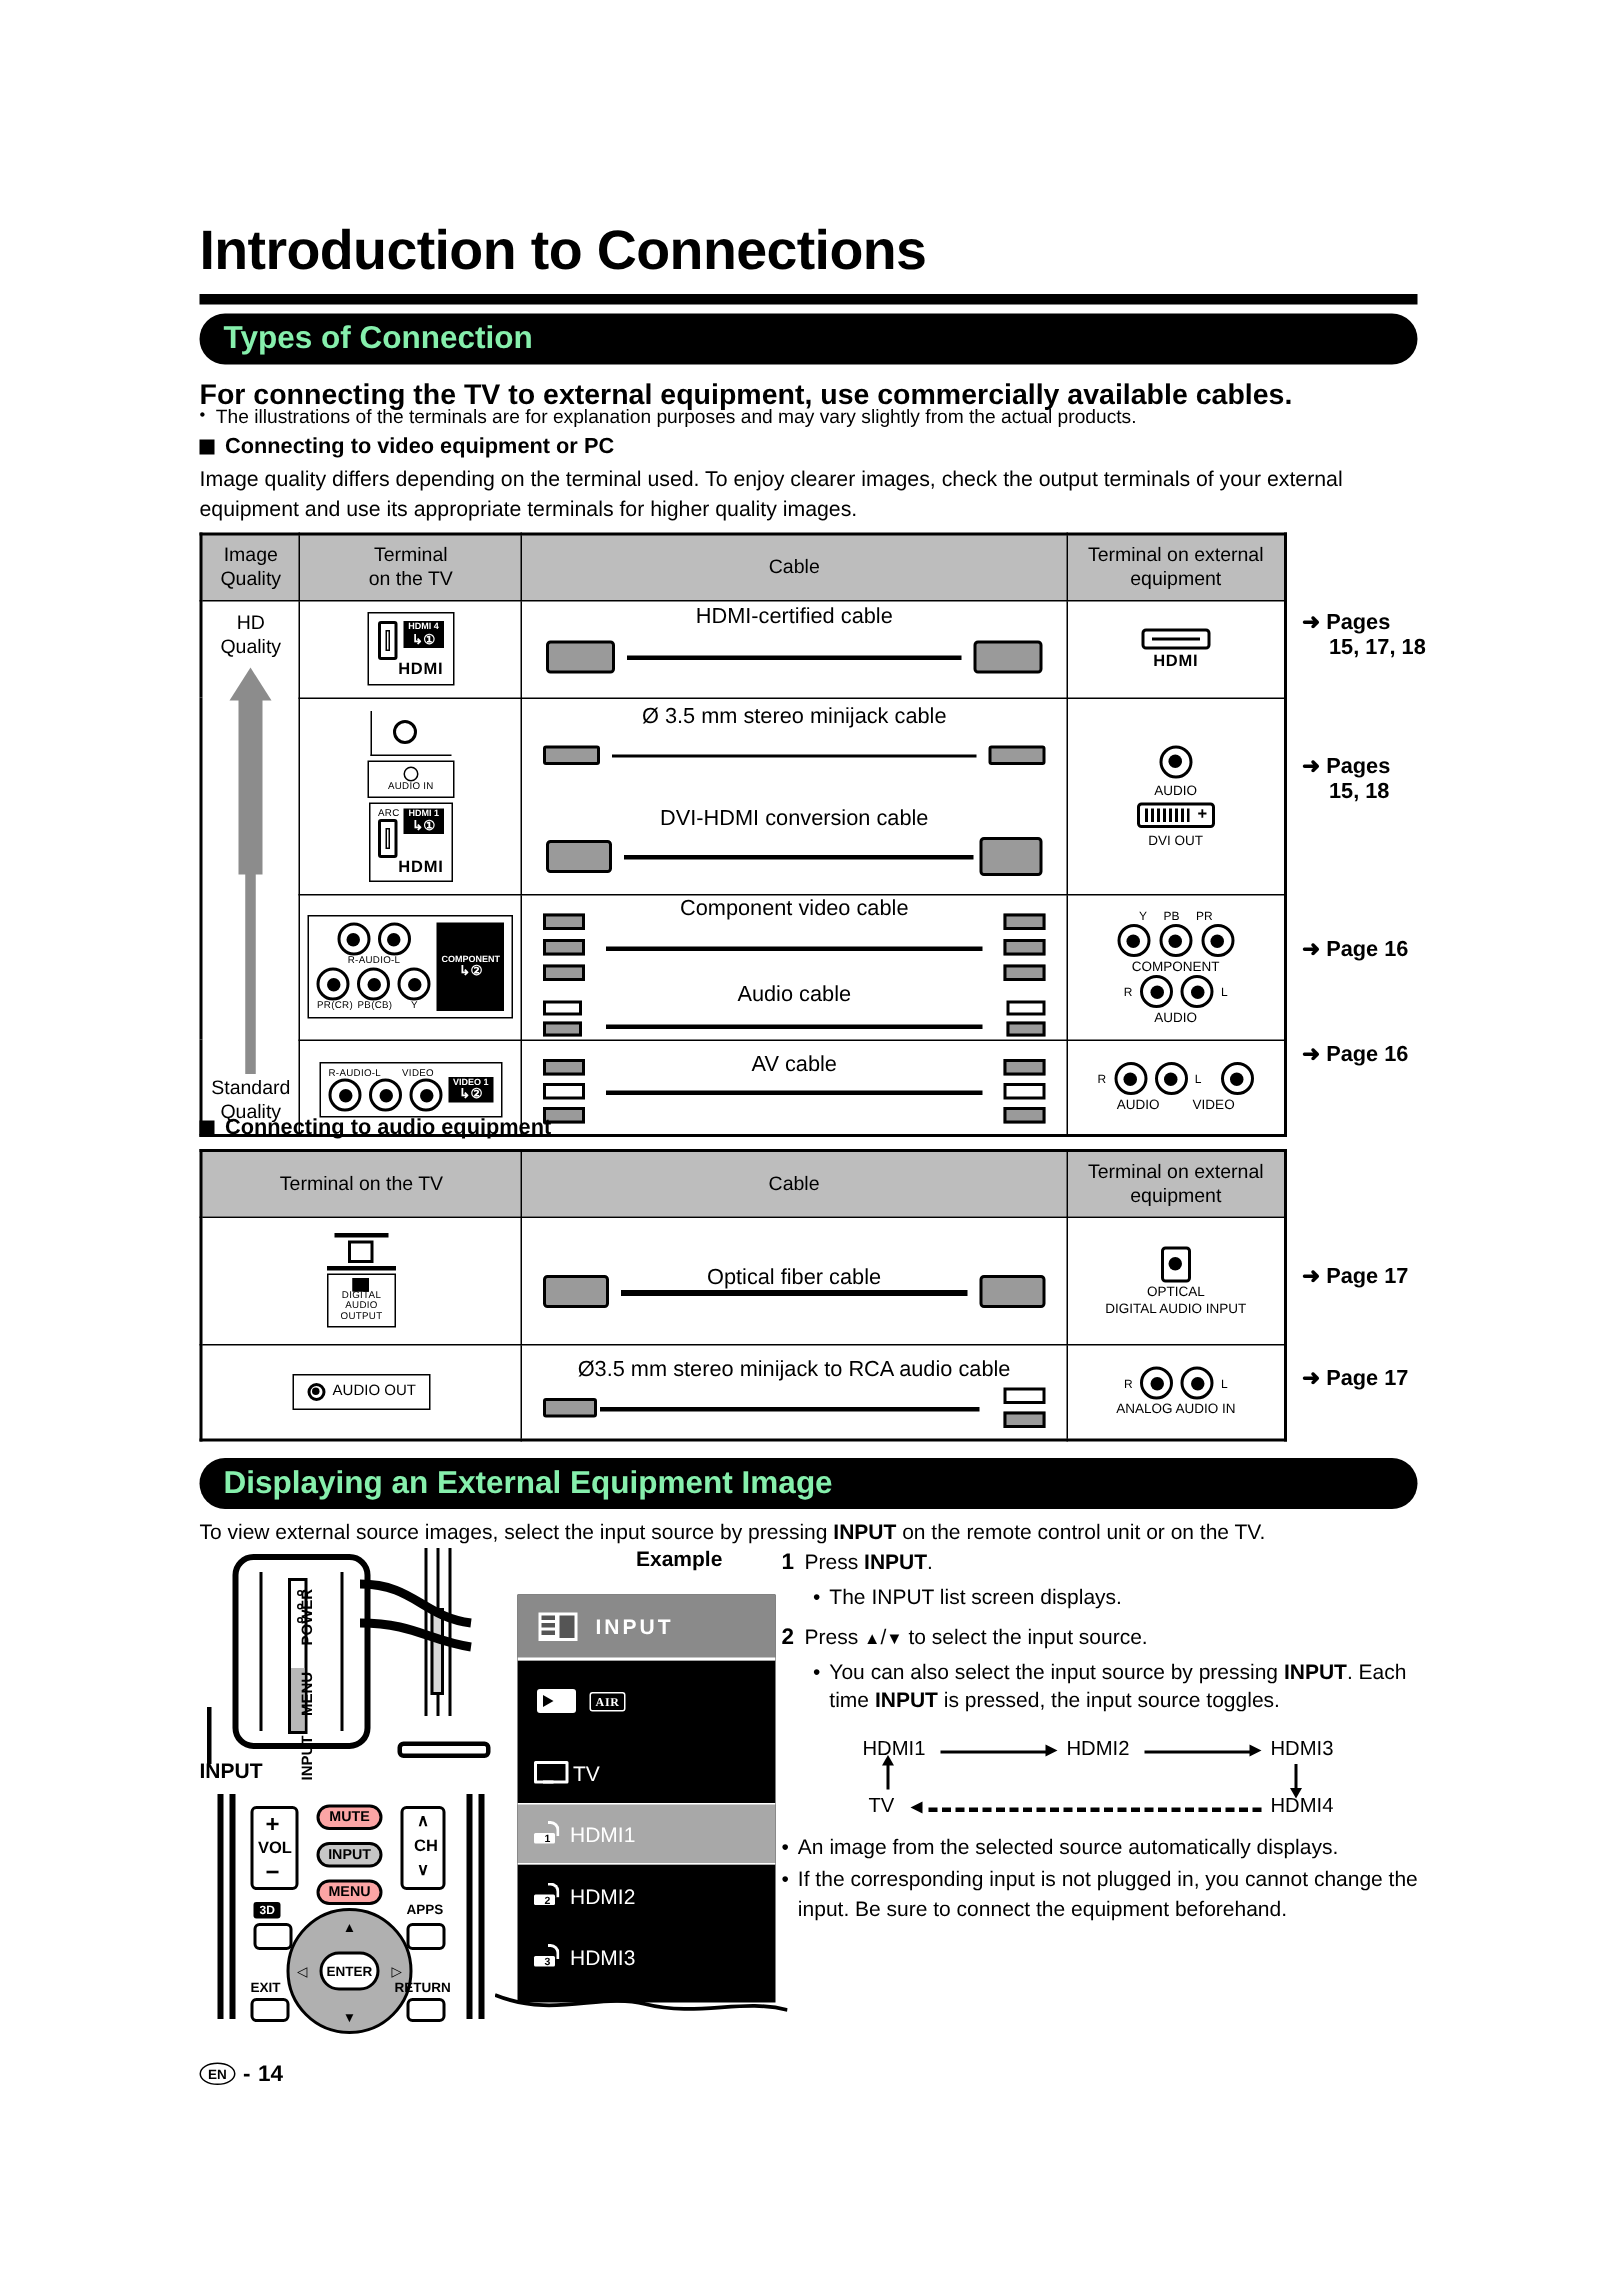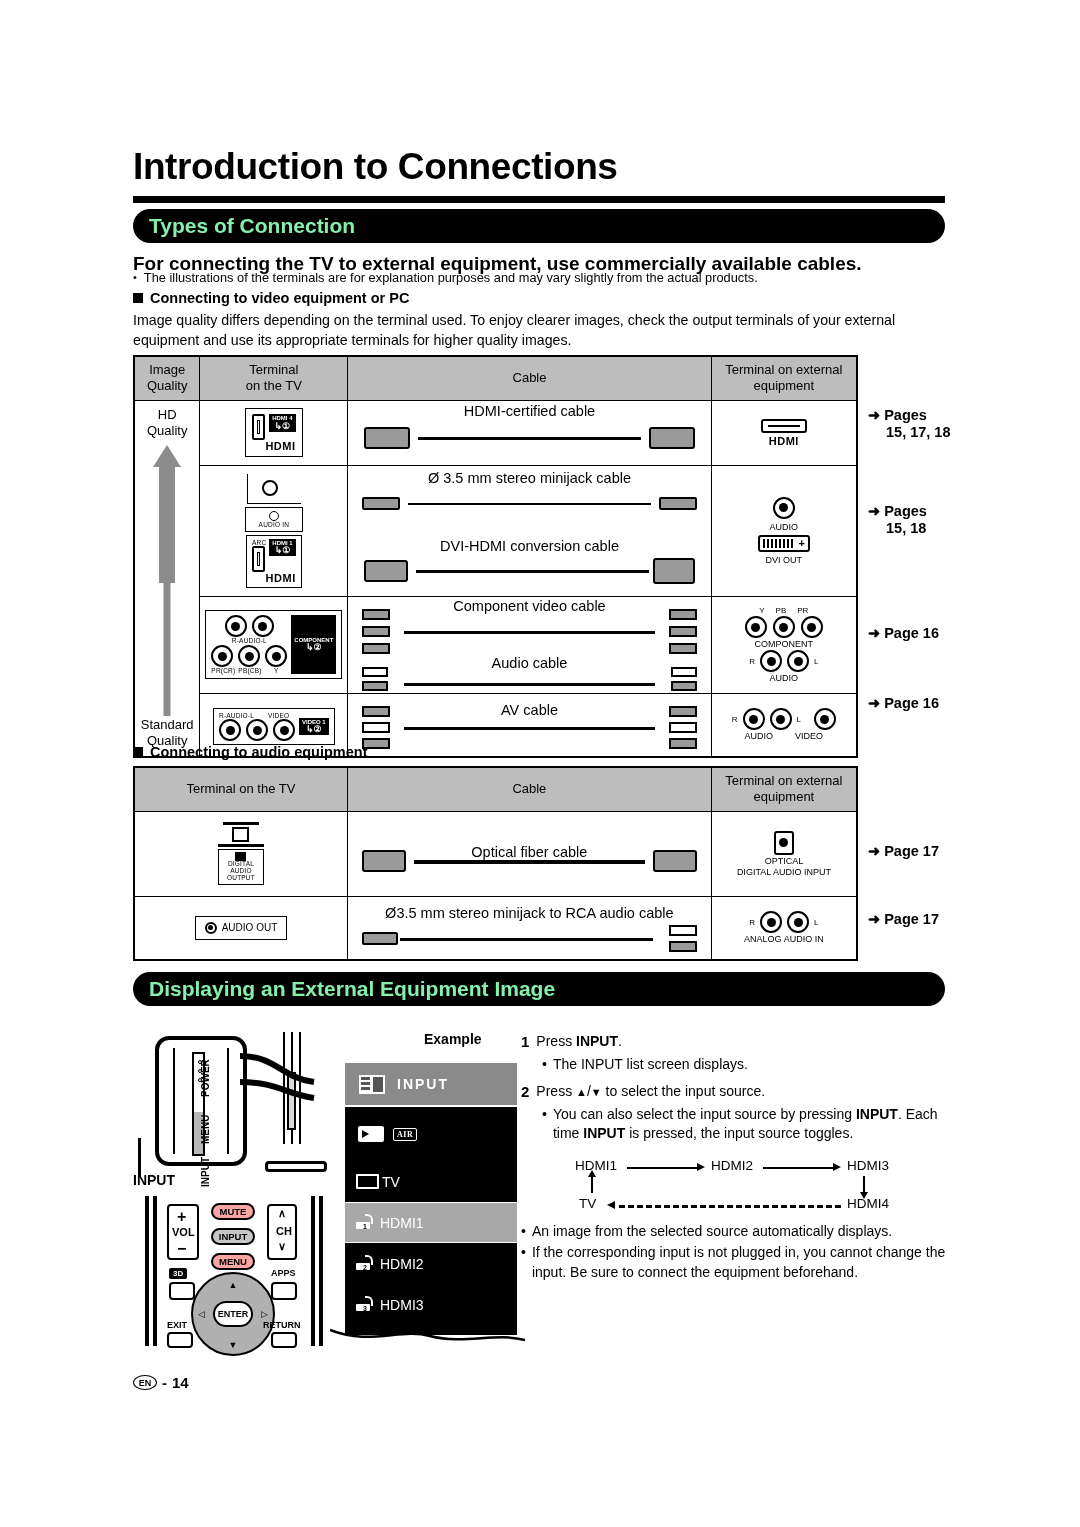--- a/index.html
+++ b/index.html
@@ -788,20 +788,23 @@
     <div><span class="arr">➜</span><span>Page 17</span></div>
   </div>
   <div class="pageref" style="left:868px;top:911px;">
     <div><span class="arr">➜</span><span>Page 17</span></div>
   </div>
 
   <div class="banner" id="banner-display">
     <span>Displaying an External Equipment Image</span>
   </div>
 
+  <div class="intro-display">
+    <span>To view external source images, select the input source by pressing </span><b>INPUT</b><span> on the remote control unit or on the TV.</span>
+  </div>
 
   <div class="example-lbl">Example</div>
 
   <div class="tv-panel">
     <div class="vline" style="left:14px;"></div>
     <div class="vline" style="left:68px;"></div>
     <div class="tv-strip">
       <div class="fill"></div>
       <div class="tv-dot" style="top:6px;"></div>
       <div class="tv-dot" style="top:15px;"></div>

